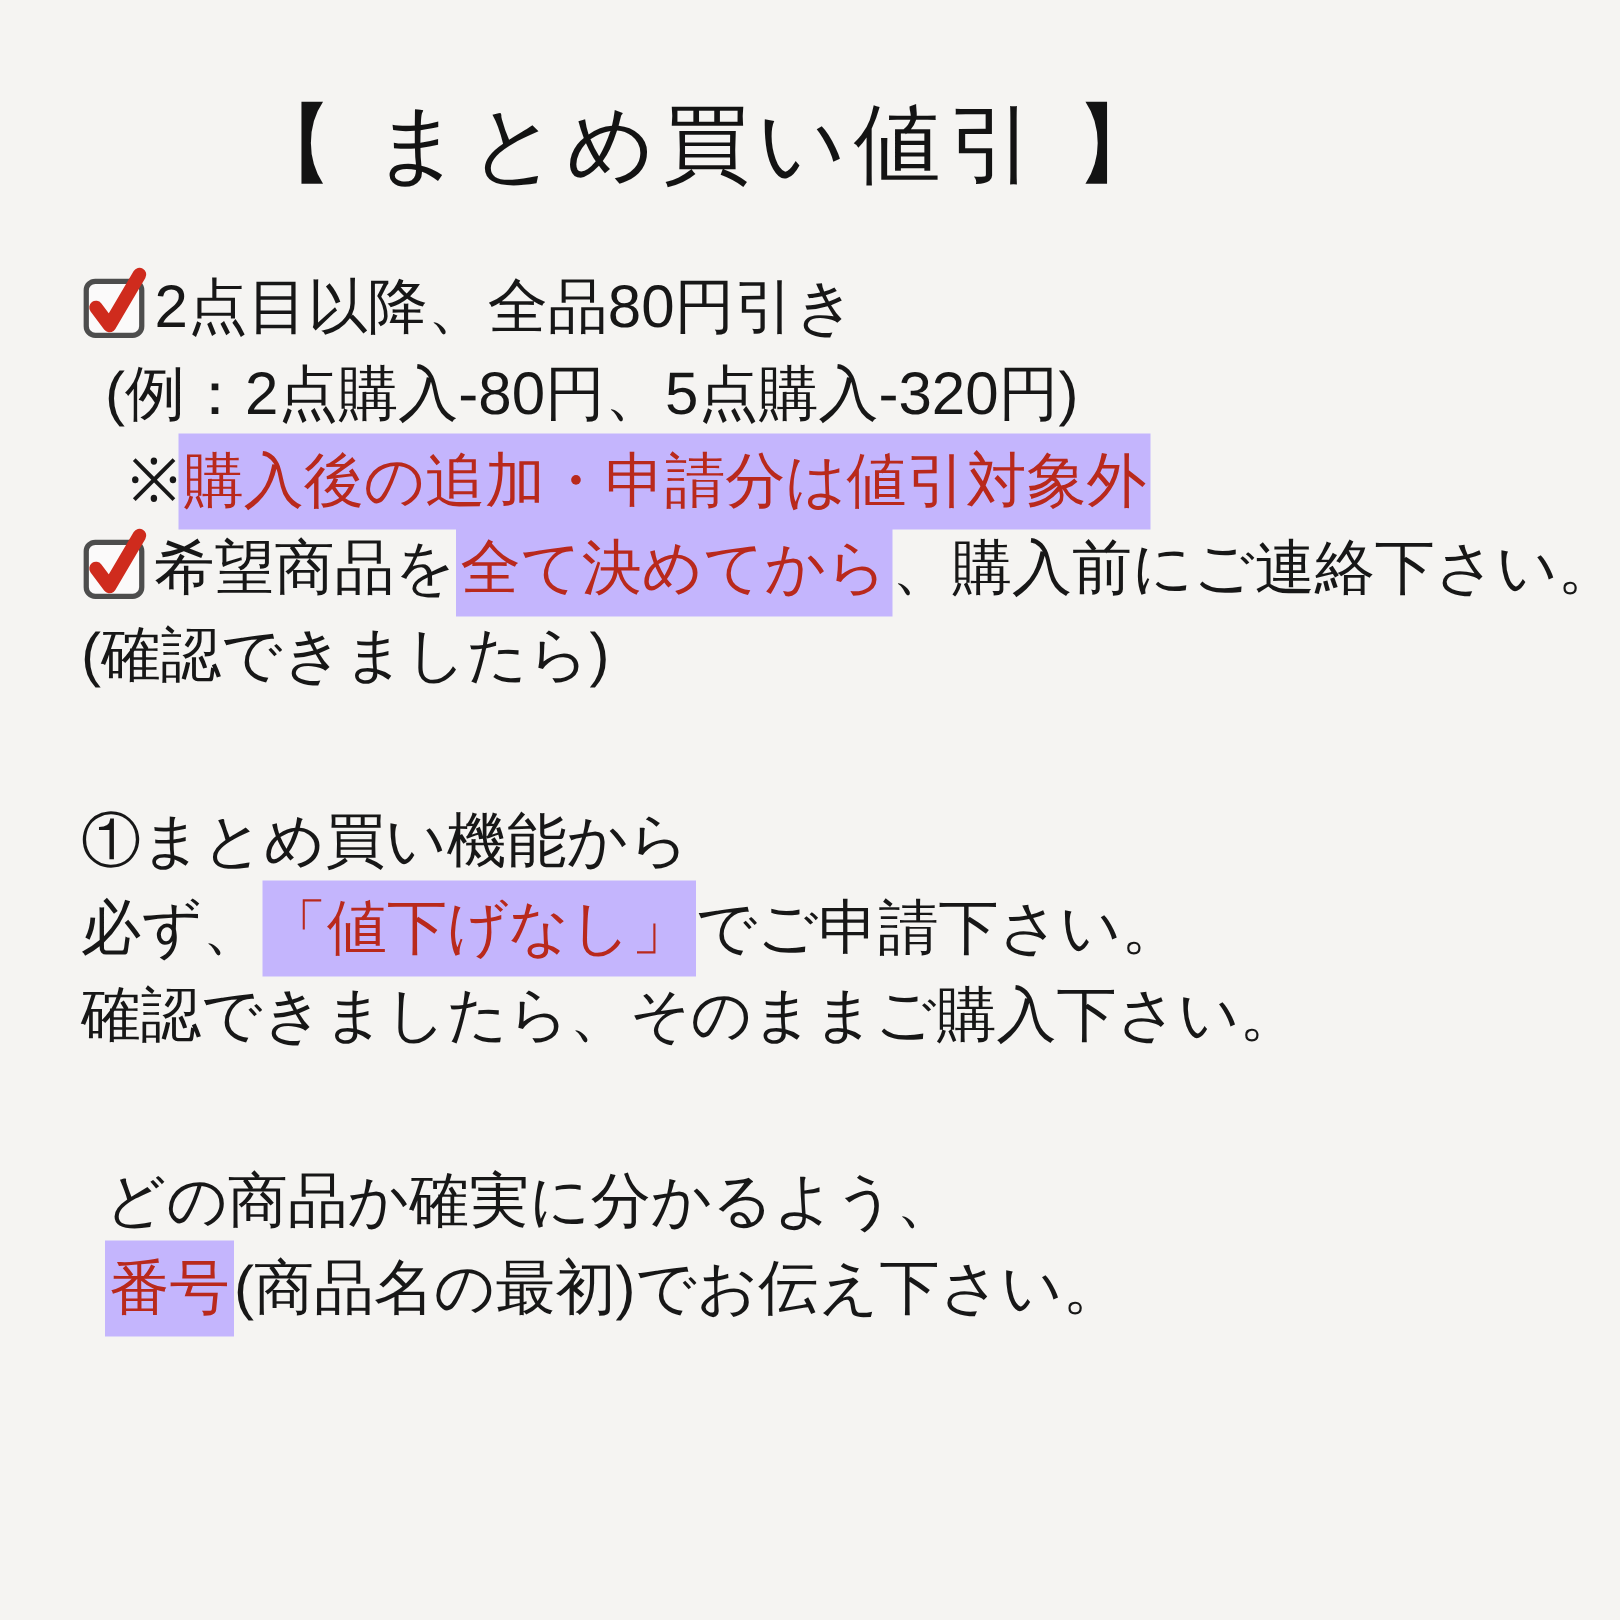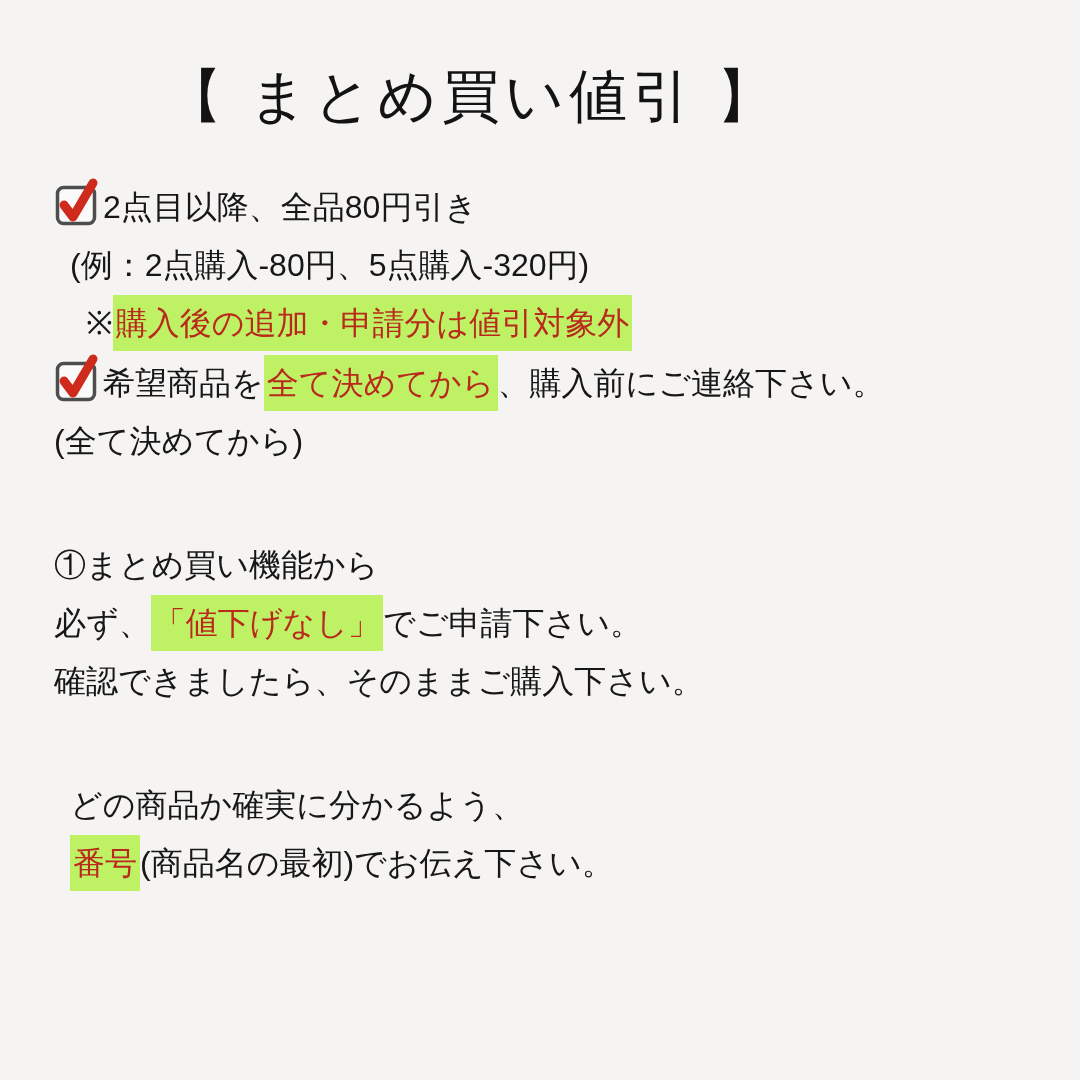--- a/index.html
+++ b/index.html
@@ -23,32 +23,32 @@
     margin: 0;
     padding-top: 58px;
     text-align: center;
     font-size: 58px;
     font-weight: 500;
     letter-spacing: 5px;
     color: #131313;
   }
   .content {
     padding: 40px 20px 0 54px;
-    font-size: 32px;
+    font-size: 40px;
     line-height: 58px;
     font-weight: 400;
   }
   .line {
     white-space: nowrap;
   }
   .indent-sm { padding-left: 16px; }
   .indent-md { padding-left: 32px; }
   .section { margin-top: 66px; }
   .hl {
-    background: #bef264;
+    background: #c4b5fd;
     color: #b9291c;
     padding: 10px 3px;
     text-align: center;
   }
   .cb {
     display: inline-block;
     width: 46px;
     height: 50px;
     vertical-align: -8px;
     margin-right: 3px;
@@ -85,21 +85,21 @@
     <div class="line">
       <span class="cb">
         <svg width="46" height="50" viewBox="0 0 46 50">
           <rect x="3.5" y="11.5" width="37" height="36" rx="6" fill="#fbfafa" stroke="#4d4d4d" stroke-width="3.5"></rect>
           <path d="M10 29 L19 41 L39 7" fill="none" stroke="#cf2b1d" stroke-width="9" stroke-linecap="round" stroke-linejoin="round"></path>
         </svg>
       </span><span>希望商品を</span><span class="hl">全て決めてから</span><span>、購入前にご連絡下さい。</span>
     </div>
 
     <div class="line">
-      <span>(全て決めてから)</span>
+      <span>(確認できましたら)</span>
     </div>
 
     <div class="section">
       <div class="line">
         <span>①まとめ買い機能から</span>
       </div>
       <div class="line">
         <span>必ず、</span><span class="hl">「値下げなし」</span><span>でご申請下さい。</span>
       </div>
       <div class="line">

